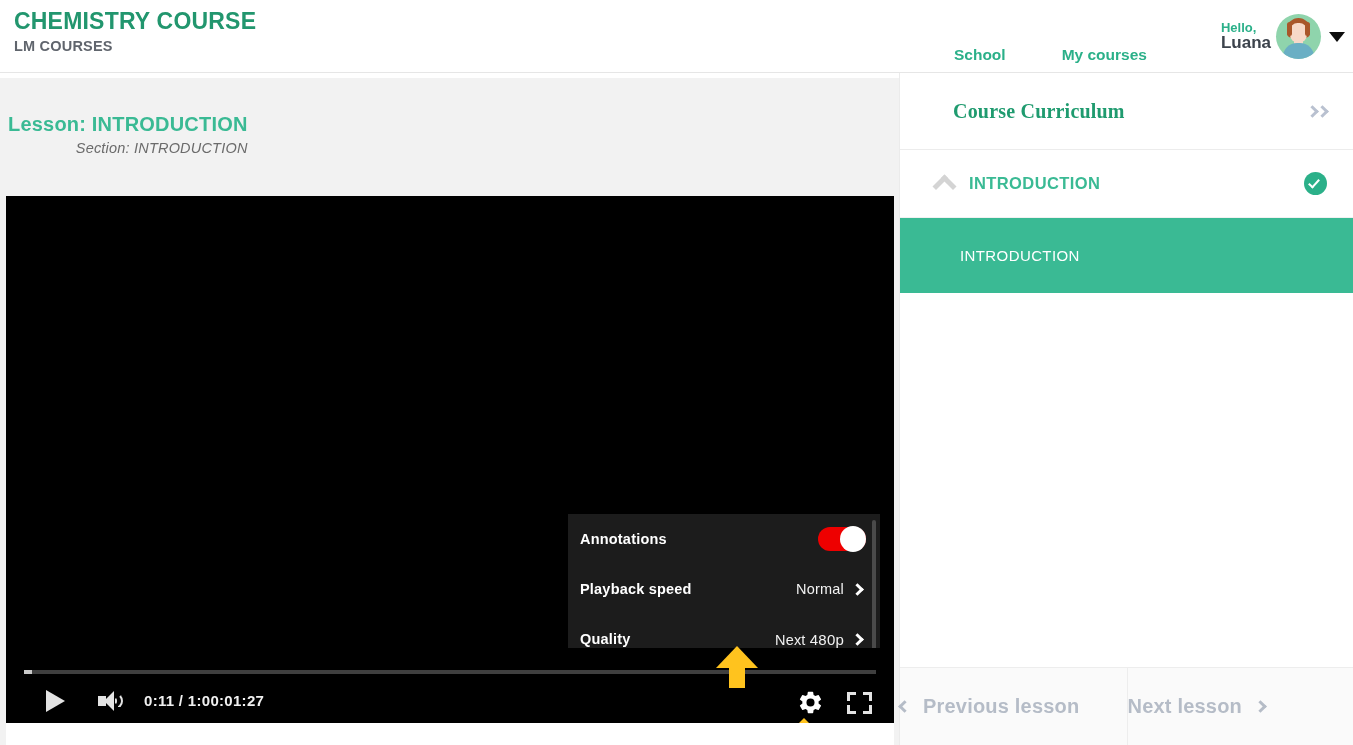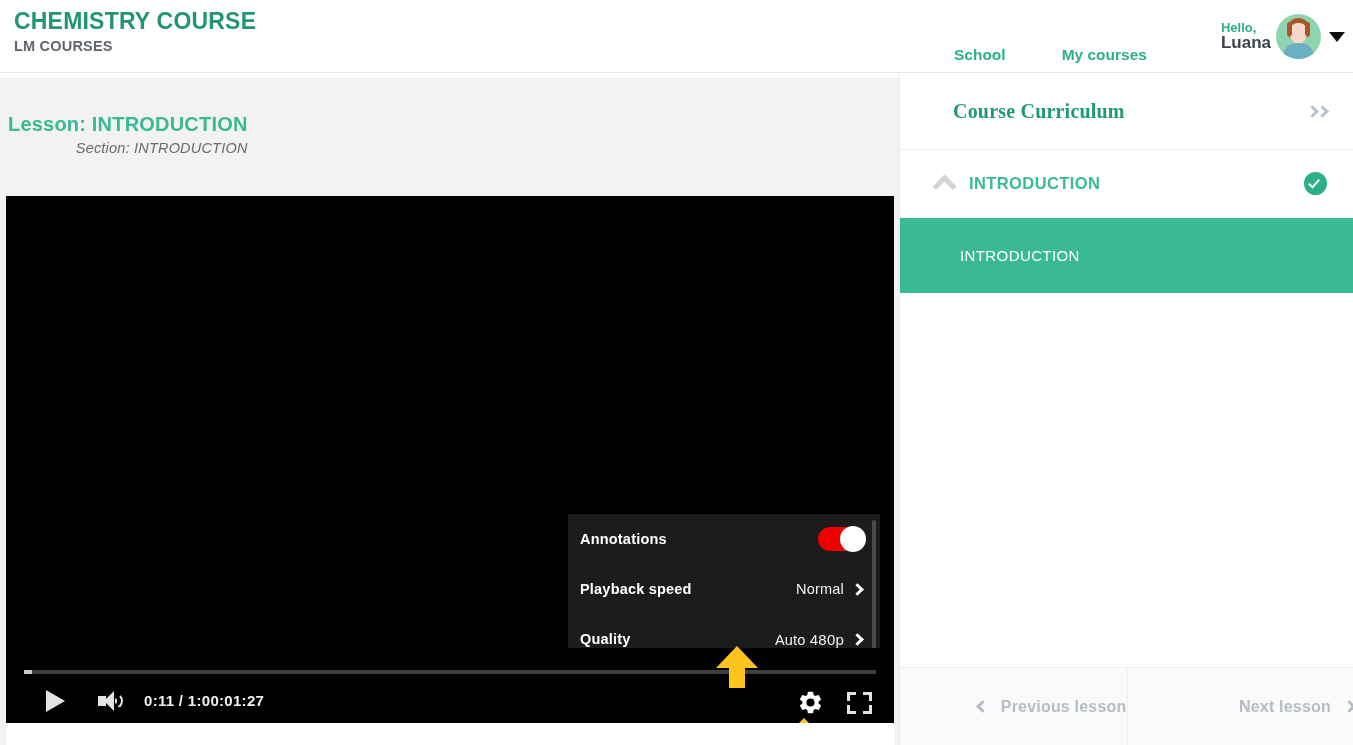--- a/index.html
+++ b/index.html
@@ -205,22 +205,22 @@
   .lesson-row {
     height: 75px; background: #3aba94; display: flex; align-items: center;
     padding-left: 60px; cursor: pointer;
   }
   .lesson-row-label { font-size: 15px; color: #ffffff; letter-spacing: .4px; }
   .nav-foot {
     position: absolute; left: 0; bottom: 0; width: 454px; height: 78px;
     background: #fafafa; border-top: 1px solid #ededed; display: flex;
   }
   .nav-btn {
-    flex: 1; display: flex; align-items: center; justify-content: flex-end;
-    font-size: 16px; font-weight: bold; color: #b5bcc7; cursor: pointer;
+    flex: 1; display: flex; align-items: center; justify-content: flex-start;
+    font-size: 20px; font-weight: bold; color: #b5bcc7; cursor: pointer;
     letter-spacing: .2px;
   }
   .nav-btn.prev { border-right: 1px solid #ededed; }
   .chev-sm {
     width: 9px; height: 9px; border: 3px solid #b5bcc7;
     border-left: none; border-bottom: none;
   }
   .chev-sm.left { transform: rotate(-135deg); margin-right: 14px; }
   .chev-sm.right { transform: rotate(45deg); margin-left: 14px; }
 </style>
@@ -271,21 +271,21 @@
           <div class="toggle-knob"></div>
         </div>
       </div>
       <div class="smenu-row">
         <div class="smenu-label">Playback speed</div>
         <div class="smenu-value">Normal</div>
         <div class="chev-r"></div>
       </div>
       <div class="smenu-row">
         <div class="smenu-label">Quality</div>
-        <div class="smenu-value"><span>Auto</span> <span class="small">480p</span></div>
+        <div class="smenu-value"><span>Next</span> <span class="small">480p</span></div>
         <div class="chev-r"></div>
       </div>
       <div class="menu-scrollbar"></div>
     </div>
 
     <div class="ctrlbar">
       <div class="progress">
         <div class="progress-played"></div>
       </div>
       <div class="ctrl-row">

